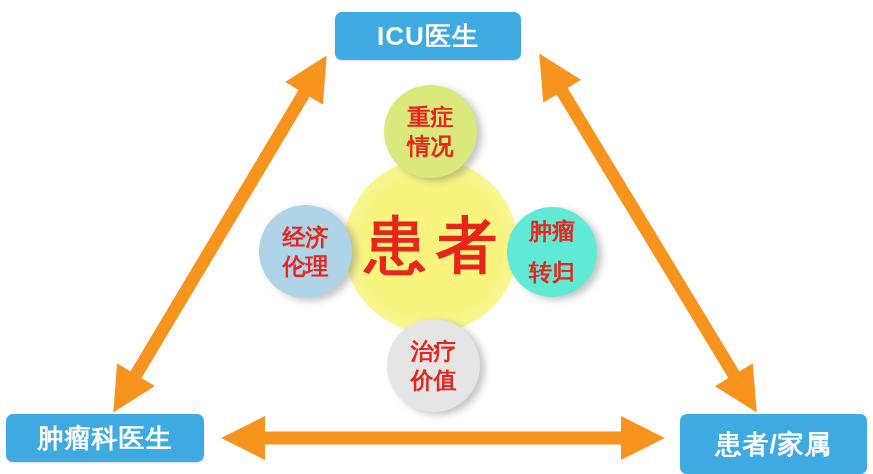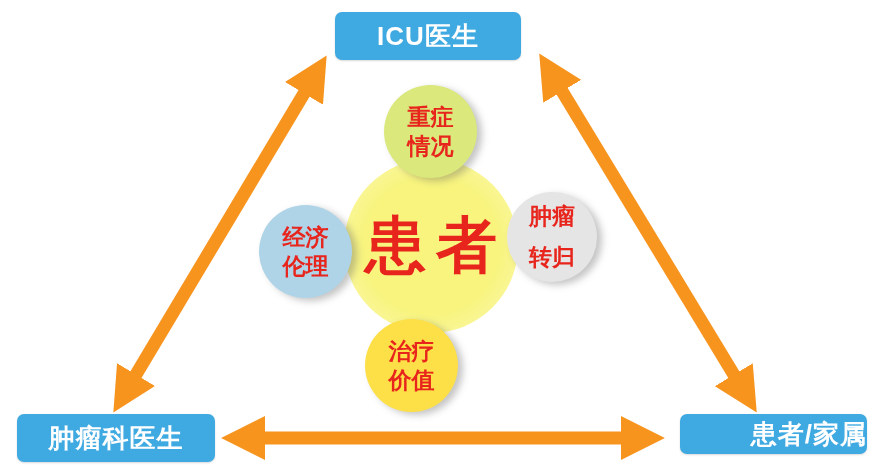--- a/index.html
+++ b/index.html
@@ -21,22 +21,22 @@
     border-radius:7px;
     color:#ffffff;
     font-weight:bold;
     font-size:26px;
     display:flex;align-items:center;justify-content:center;
     box-shadow:0 1px 2px rgba(0,0,0,0.15);
     letter-spacing:1px;
     z-index:3;
   }
   .node-icu{left:335px;top:12px;width:186px;height:48px;}
-  .node-onc{left:6px;top:414px;width:198px;height:48px;margin-left:11px;}
-  .node-fam{left:680px;top:414px;width:187px;height:40px;justify-content:flex-end;}
+  .node-onc{left:6px;top:414px;width:198px;height:48px;}
+  .node-fam{left:680px;top:414px;width:187px;height:60px;}
 
   
   .center-circle{
     position:absolute;
     left:344px;top:159px;width:174px;height:174px;
     border-radius:50%;
     background:radial-gradient(circle at 50% 50%, #F8F47E 55%, #FAF7A0 80%, #FDFBD0 100%);
     display:flex;align-items:center;justify-content:center;
     z-index:1;
   }
@@ -55,22 +55,22 @@
     display:flex;flex-direction:column;align-items:center;justify-content:center;
     color:#E8251C;
     font-weight:bold;
     font-size:23px;
     line-height:1.25;
     z-index:2;
     box-shadow:5px 3px 7px rgba(90,90,90,0.35);
   }
   .factor-top{left:384px;top:85px;width:93px;height:93px;background:#DAE87C;}
   .factor-left{left:259px;top:205px;width:93px;height:93px;background:#AFD4E8;}
-  .factor-right{left:507px;top:192px;width:90px;height:90px;background:#e5e5e5;gap:12px;}
-  .factor-bottom{left:365px;top:319px;width:93px;height:93px;background:#fde047;}
+  .factor-right{left:507px;top:207px;width:90px;height:90px;background:#5eead4;gap:12px;}
+  .factor-bottom{left:387px;top:319px;width:93px;height:93px;background:#e5e5e5;}
 </style>
 </head>
 <body>
 
 <div class="stage">
 
   <svg class="arrows" viewBox="0 0 873 474" xmlns="http://www.w3.org/2000/svg">
     <defs>
       <marker id="ah" markerUnits="strokeWidth" markerWidth="3.4" markerHeight="3.4" refX="2.1" refY="1.7" orient="auto-start-reverse">
         <path d="M0,0 L3.4,1.7 L0,3.4 Z" fill="#F7941E"></path>

